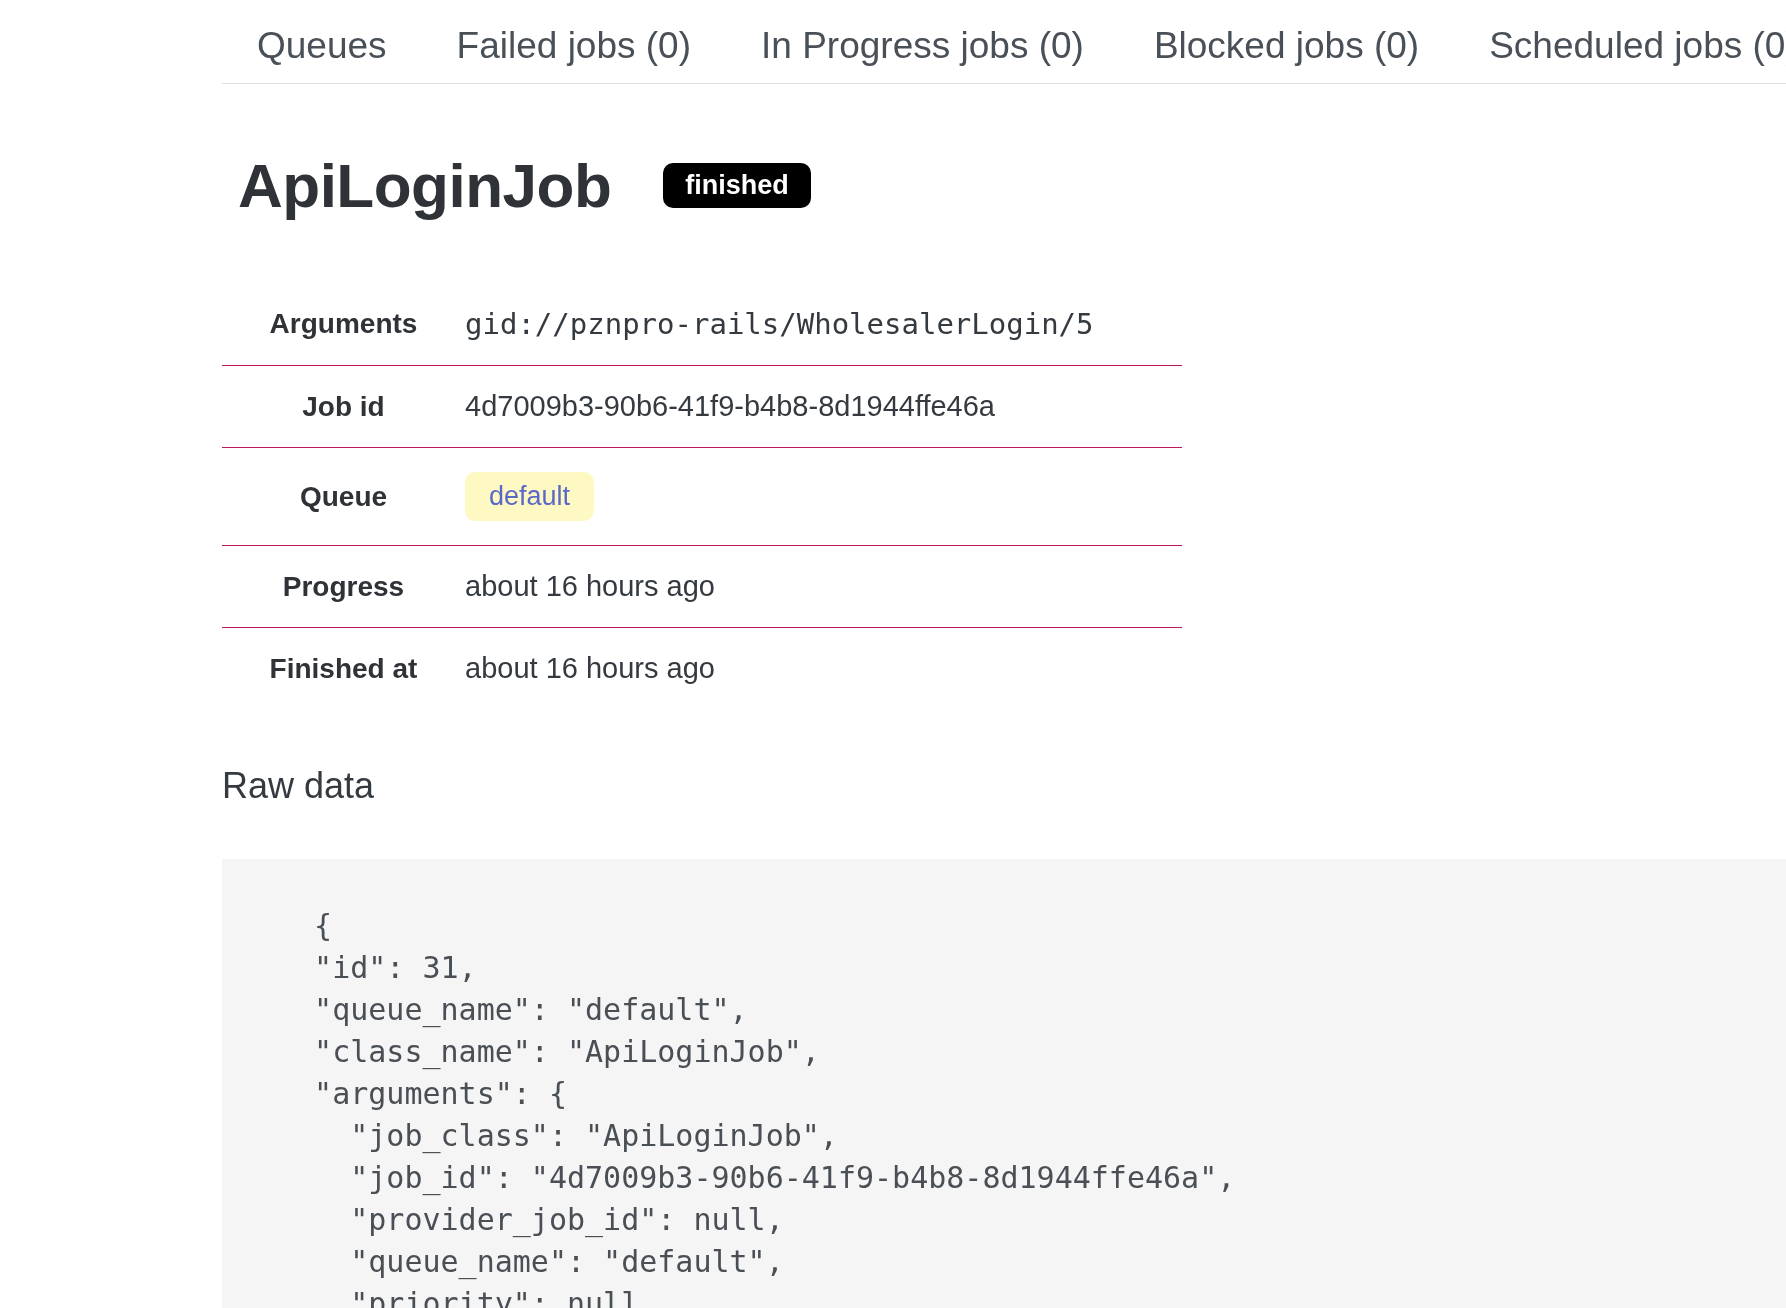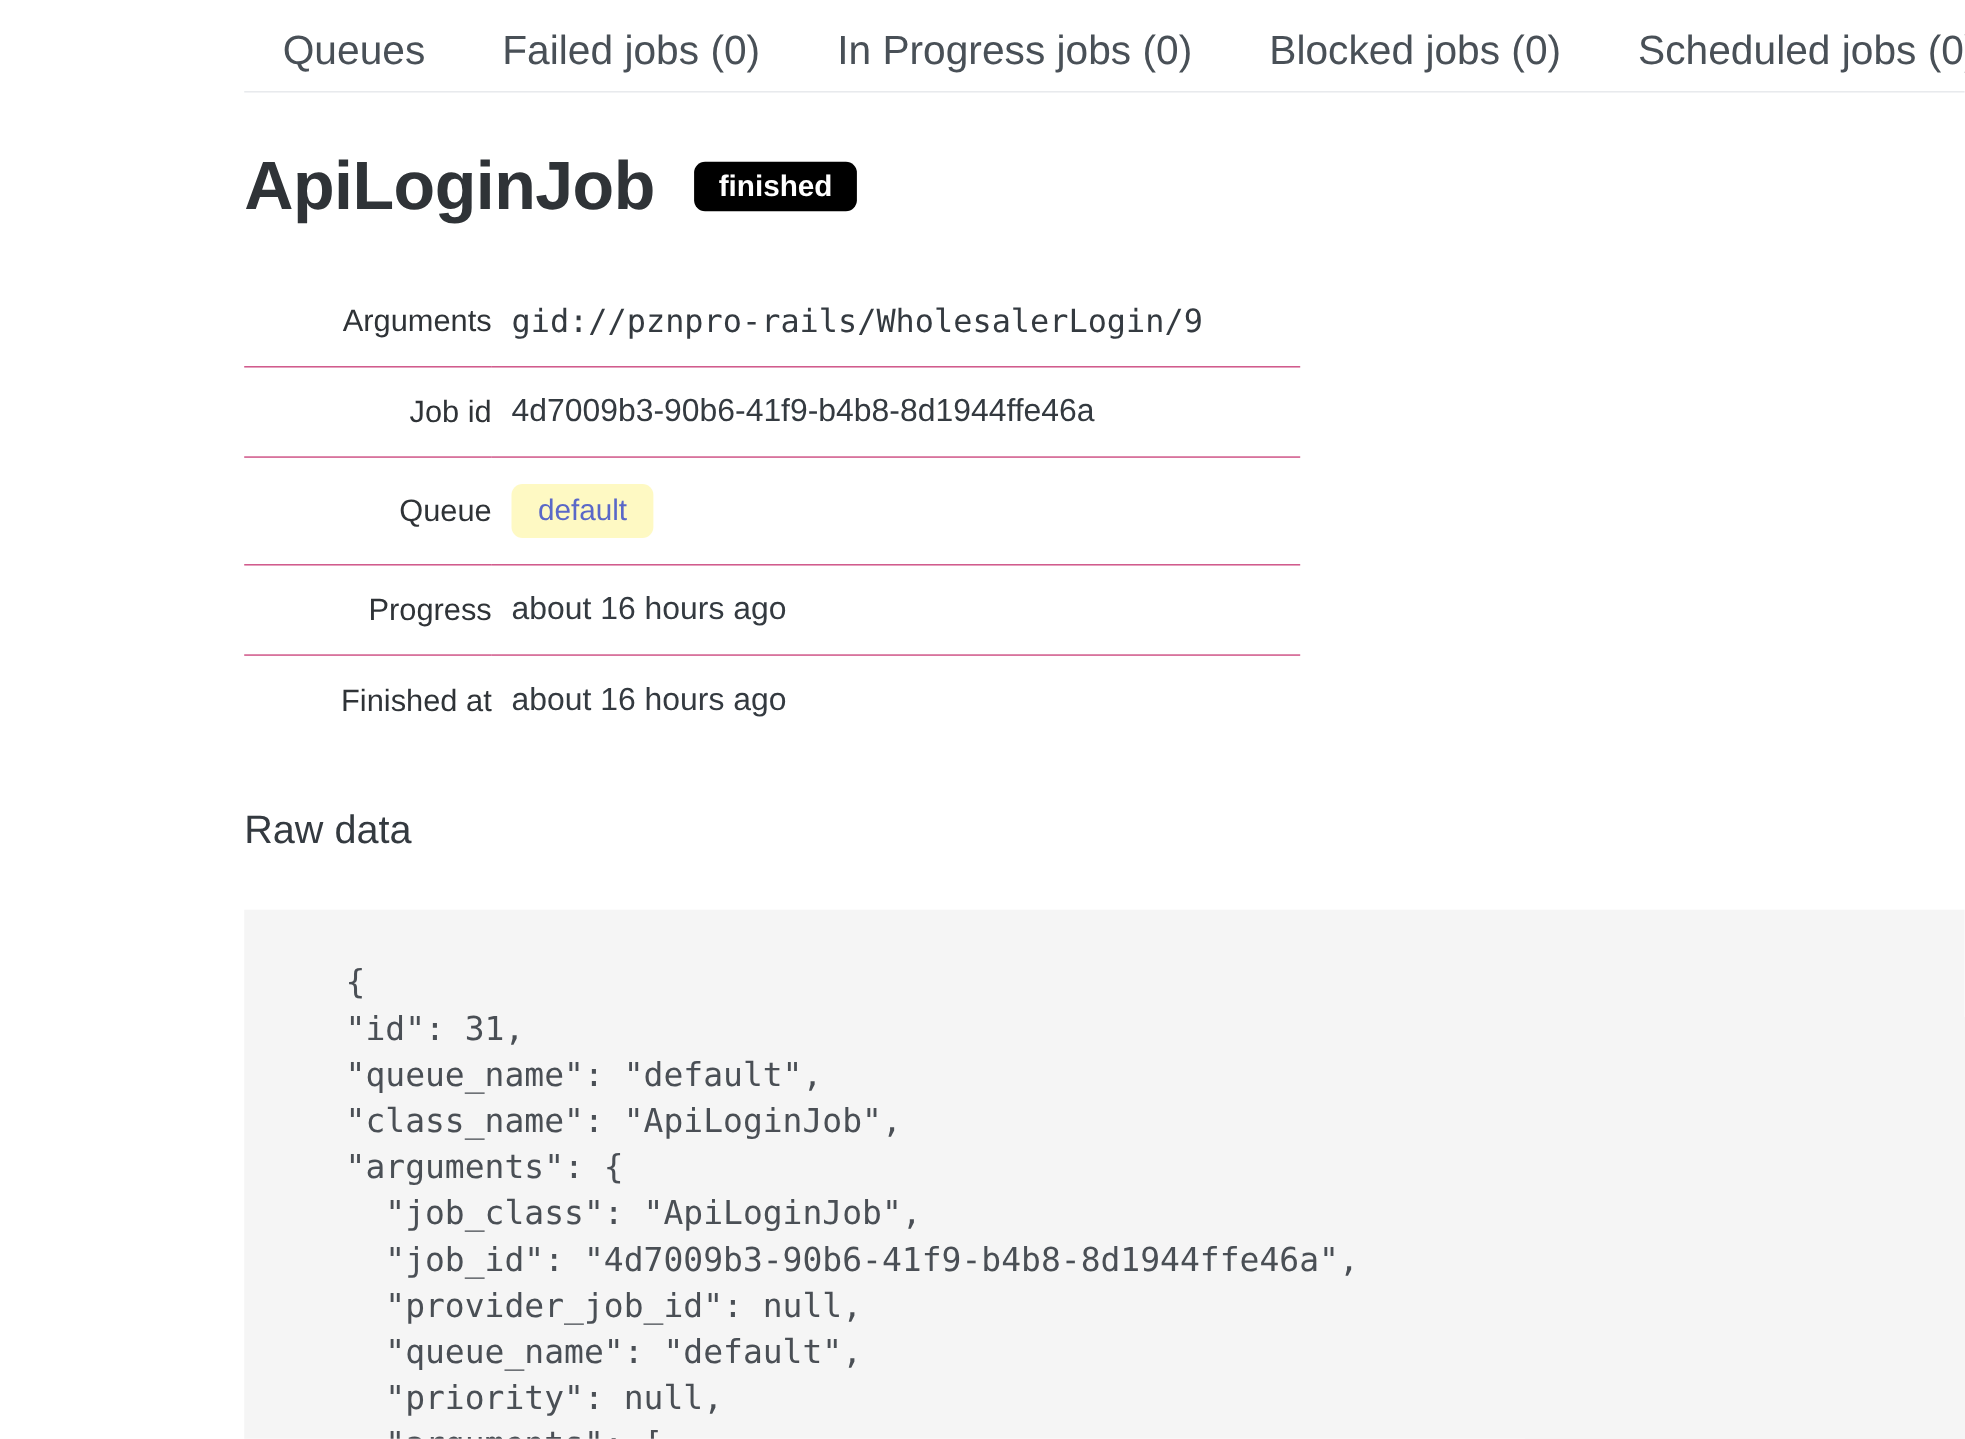--- a/index.html
+++ b/index.html
@@ -43,21 +43,21 @@
   }
 
   
   .title-row {
     display: flex;
     align-items: center;
     gap: 36px;
     margin-top: 50px;
   }
   h1 {
-    margin: 0;
+    margin: 16px;
     font-size: 62px;
     font-weight: 700;
     color: #2f3337;
     letter-spacing: -0.5px;
   }
   .status-badge {
     background: #000000;
     color: #ffffff;
     font-size: 27px;
     font-weight: 700;
@@ -68,24 +68,24 @@
 
   
   table.details {
     margin-top: 46px;
     border-collapse: collapse;
     width: 960px;
   }
   table.details tr + tr { border-top: 1px solid #be185d; }
   table.details th {
     width: 225px;
-    text-align: right;
+    text-align: center;
     vertical-align: middle;
     font-size: 28px;
-    font-weight: 400;
+    font-weight: 700;
     color: #2f3337;
     padding: 24px 0 24px 18px;
   }
   table.details td {
     font-size: 29px;
     color: #343a40;
     padding: 24px 0 24px 18px;
     vertical-align: middle;
   }
   .mono {
@@ -144,21 +144,21 @@
 
   <div class="title-row">
     <h1>ApiLoginJob</h1>
     <span class="status-badge">finished</span>
   </div>
 
   <table class="details">
     <tbody>
         <tr>
           <th>Arguments</th>
-          <td class="mono">gid://pznpro-rails/WholesalerLogin/9</td>
+          <td class="mono">gid://pznpro-rails/WholesalerLogin/5</td>
         </tr>
         <tr>
           <th>Job id</th>
           <td>4d7009b3-90b6-41f9-b4b8-8d1944ffe46a</td>
         </tr>
         <tr>
           <th>Queue</th>
           <td><a class="queue-badge">default</a></td>
         </tr>
         <tr>

